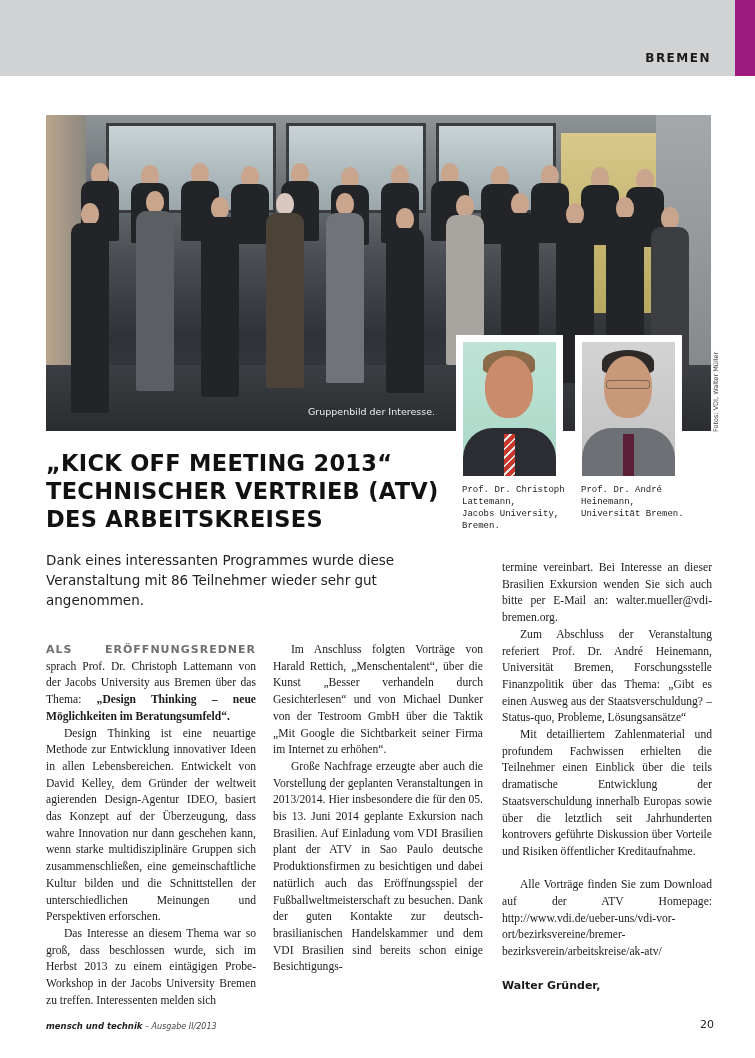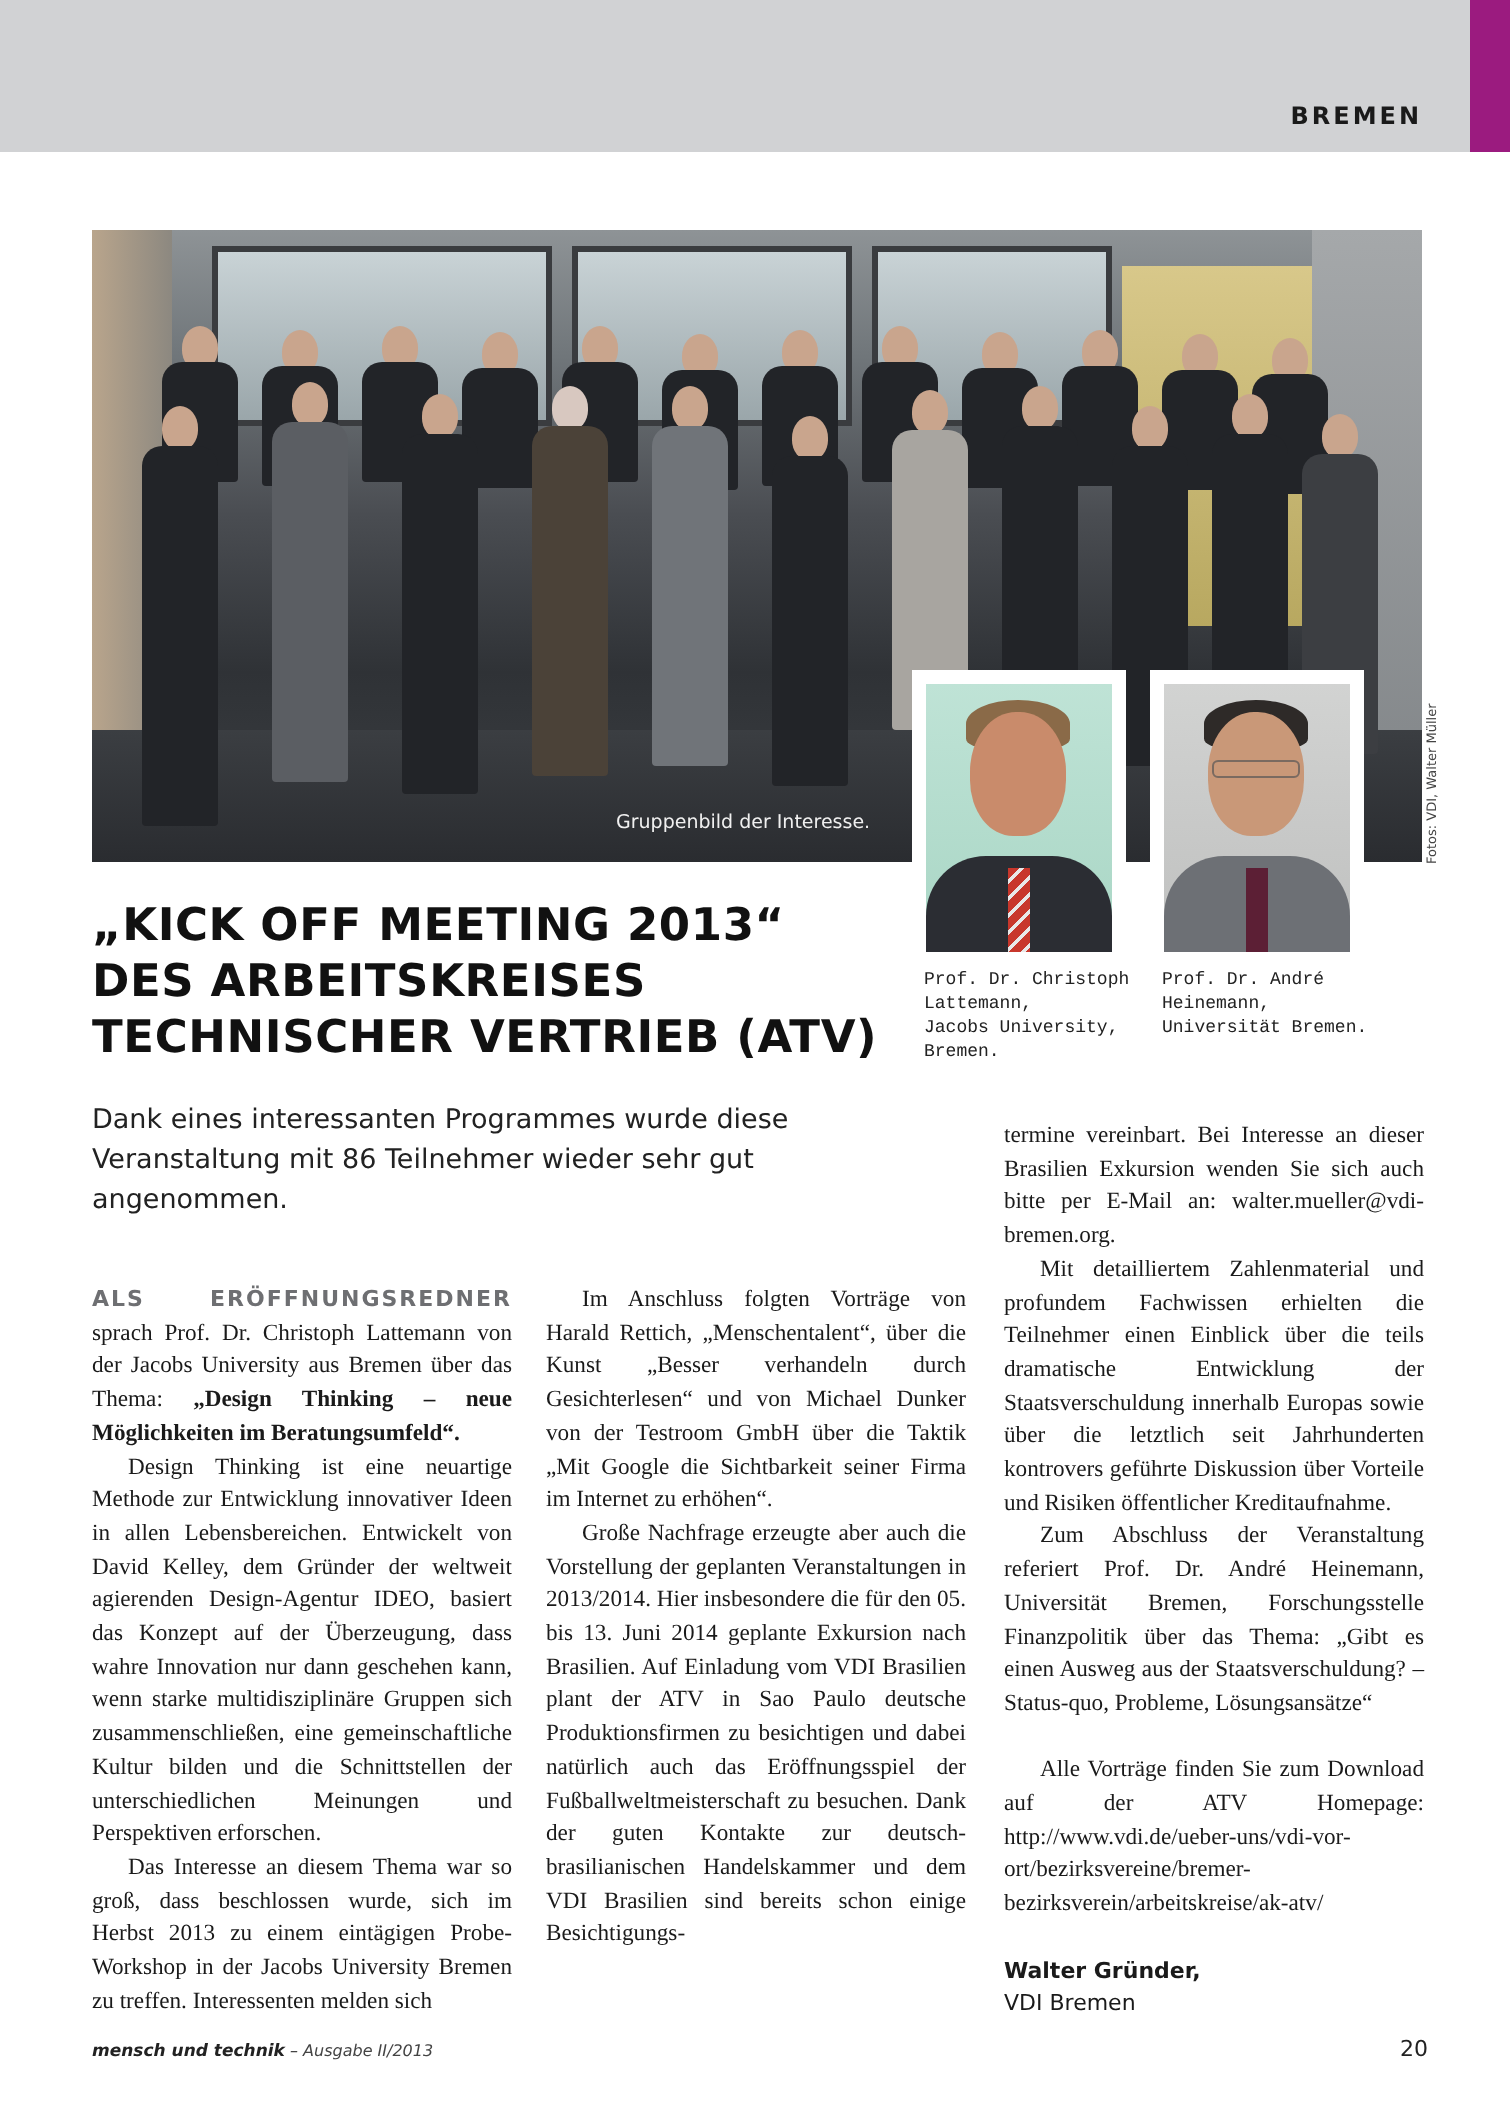--- a/index.html
+++ b/index.html
@@ -199,42 +199,41 @@
   <div>Bremen.</div>
 </div>
 <div class="portrait-caption" style="left:581px;">
   <div>Prof. Dr. André</div>
   <div>Heinemann,</div>
   <div>Universität Bremen.</div>
 </div>
 
 <div class="headline">
   <div>„KICK OFF MEETING 2013“</div>
+  <div>TECHNISCHER VERTRIEB (ATV)</div>
   <div>DES ARBEITSKREISES</div>
-  <div>TECHNISCHER VERTRIEB (ATV)</div>
 </div>
 
 <div class="lead">Dank eines interessanten Programmes wurde diese Veranstaltung mit 86 Teilnehmer wieder sehr gut angenommen.</div>
 
 <div class="column col-1">
   <p><span class="lead-in">ALS ERÖFFNUNGSREDNER</span><span> sprach Prof. Dr. Christoph Lattemann von der Jacobs University aus Bremen über das Thema: </span><span class="bold-run">„Design Thinking – neue Möglichkeiten im Beratungsumfeld“.</span></p>
   <p class="indent">Design Thinking ist eine neuartige Methode zur Entwicklung innovativer Ideen in allen Lebensbereichen. Entwickelt von David Kelley, dem Gründer der weltweit agierenden Design-Agentur IDEO, basiert das Konzept auf der Überzeugung, dass wahre Innovation nur dann geschehen kann, wenn starke multidisziplinäre Gruppen sich zusammenschließen, eine gemeinschaftliche Kultur bilden und die Schnittstellen der unterschiedlichen Meinungen und Perspektiven erforschen.</p>
   <p class="indent">Das Interesse an diesem Thema war so groß, dass beschlossen wurde, sich im Herbst 2013 zu einem eintägigen Probe-Workshop in der Jacobs University Bremen zu treffen. Interessenten melden sich</p>
 </div>
 
 <div class="column col-2">
   <p class="indent">Im Anschluss folgten Vorträge von Harald Rettich, „Menschentalent“, über die Kunst „Besser verhandeln durch Gesichterlesen“ und von Michael Dunker von der Testroom GmbH über die Taktik „Mit Google die Sichtbarkeit seiner Firma im Internet zu erhöhen“.</p>
   <p class="indent">Große Nachfrage erzeugte aber auch die Vorstellung der geplanten Veranstaltungen in 2013/2014. Hier insbesondere die für den 05. bis 13. Juni 2014 geplante Exkursion nach Brasilien. Auf Einladung vom VDI Brasilien plant der ATV in Sao Paulo deutsche Produktionsfirmen zu besichtigen und dabei natürlich auch das Eröffnungsspiel der Fußballweltmeisterschaft zu besuchen. Dank der guten Kontakte zur deutsch-brasilianischen Handelskammer und dem VDI Brasilien sind bereits schon einige Besichtigungs-</p>
 </div>
 
 <div class="column col-3">
   <p>termine vereinbart. Bei Interesse an dieser Brasilien Exkursion wenden Sie sich auch bitte per E-Mail an: walter.mueller@vdi-bremen.org.</p>
+  <p class="indent">Zum Abschluss der Veranstaltung referiert Prof. Dr. André Heinemann, Universität Bremen, Forschungsstelle Finanzpolitik über das Thema: „Gibt es einen Ausweg aus der Staatsverschuldung? – Status-quo, Probleme, Lösungsansätze“</p>
   <p class="indent">Mit detailliertem Zahlenmaterial und profundem Fachwissen erhielten die Teilnehmer einen Einblick über die teils dramatische Entwicklung der Staatsverschuldung innerhalb Europas sowie über die letztlich seit Jahrhunderten kontrovers geführte Diskussion über Vorteile und Risiken öffentlicher Kreditaufnahme.</p>
-  <p class="indent">Zum Abschluss der Veranstaltung referiert Prof. Dr. André Heinemann, Universität Bremen, Forschungsstelle Finanzpolitik über das Thema: „Gibt es einen Ausweg aus der Staatsverschuldung? – Status-quo, Probleme, Lösungsansätze“</p>
   <div class="spacer"></div>
   <p class="indent">Alle Vorträge finden Sie zum Download auf der ATV Homepage: http://www.vdi.de/ueber-uns/vdi-vor-ort/bezirksvereine/bremer-bezirksverein/arbeitskreise/ak-atv/</p>
   <div class="spacer"></div>
   <p class="author">Walter Gründer,</p>
-  <p class="author-org">VDI Bremen</p>
 </div>
 
 <div class="footer-left"><span class="mag">mensch und technik</span><span class="issue"> – Ausgabe II/2013</span></div>
 <div class="page-number">20</div>
 
 </body></html>

